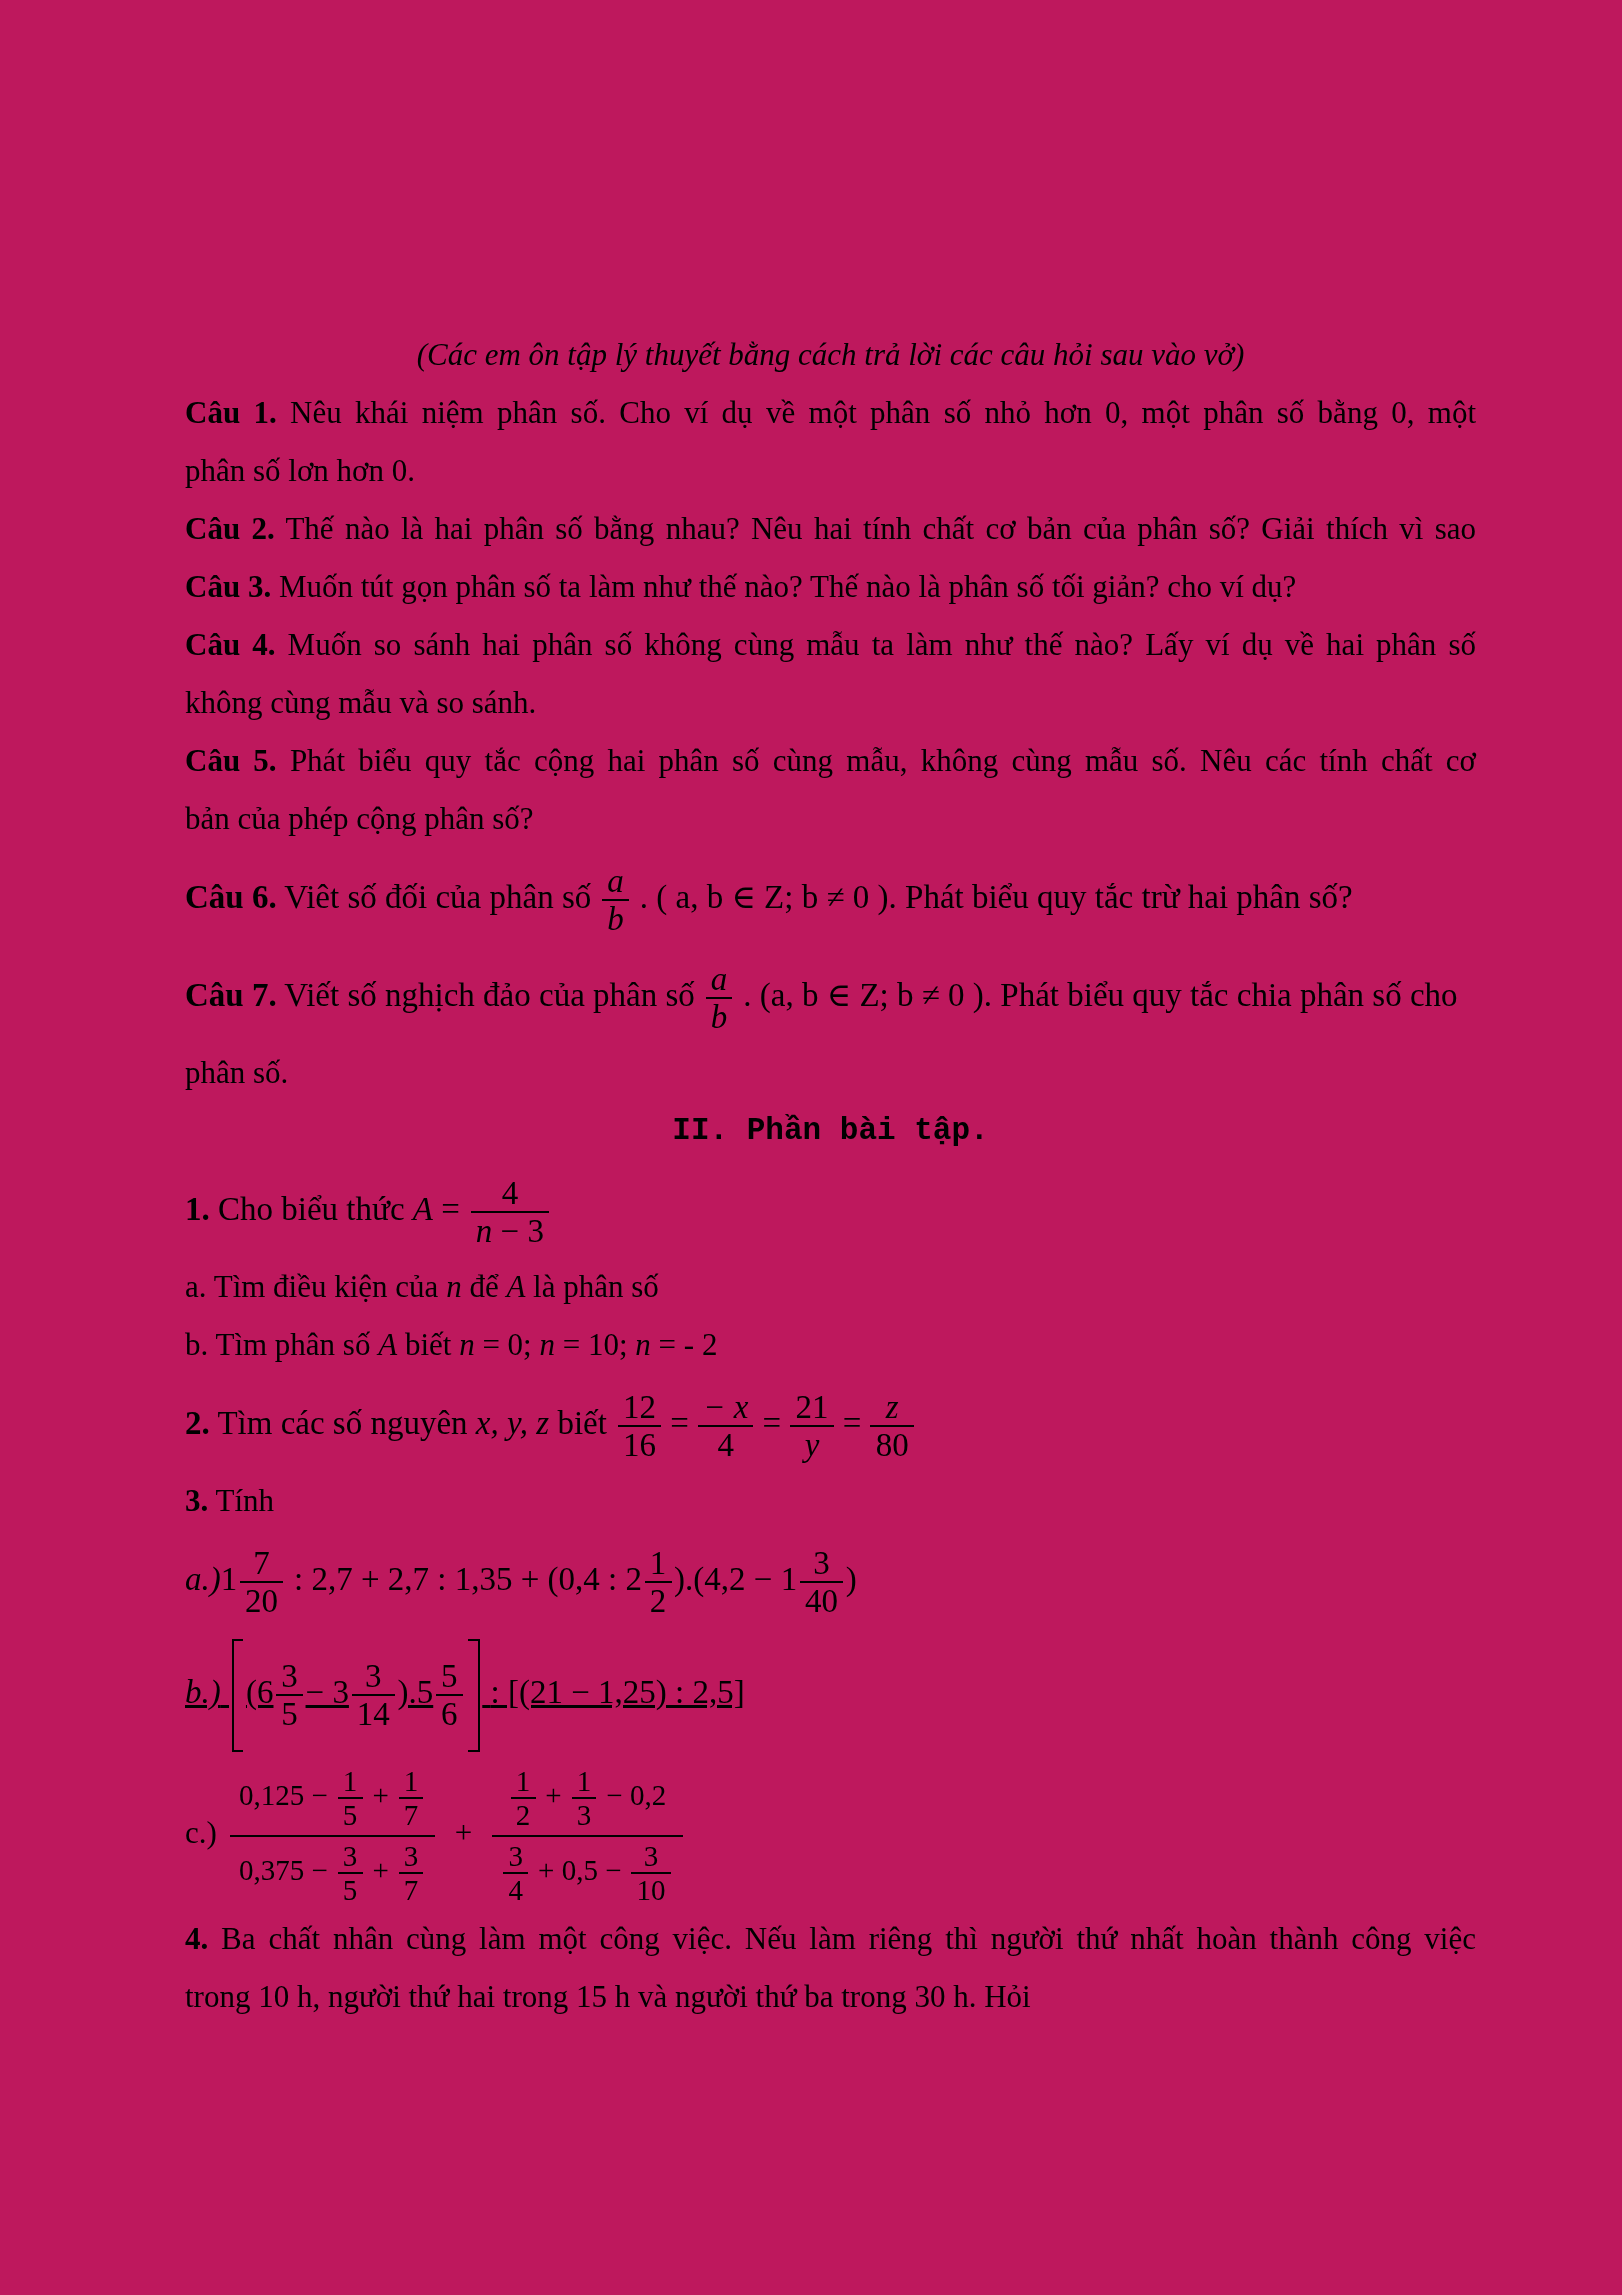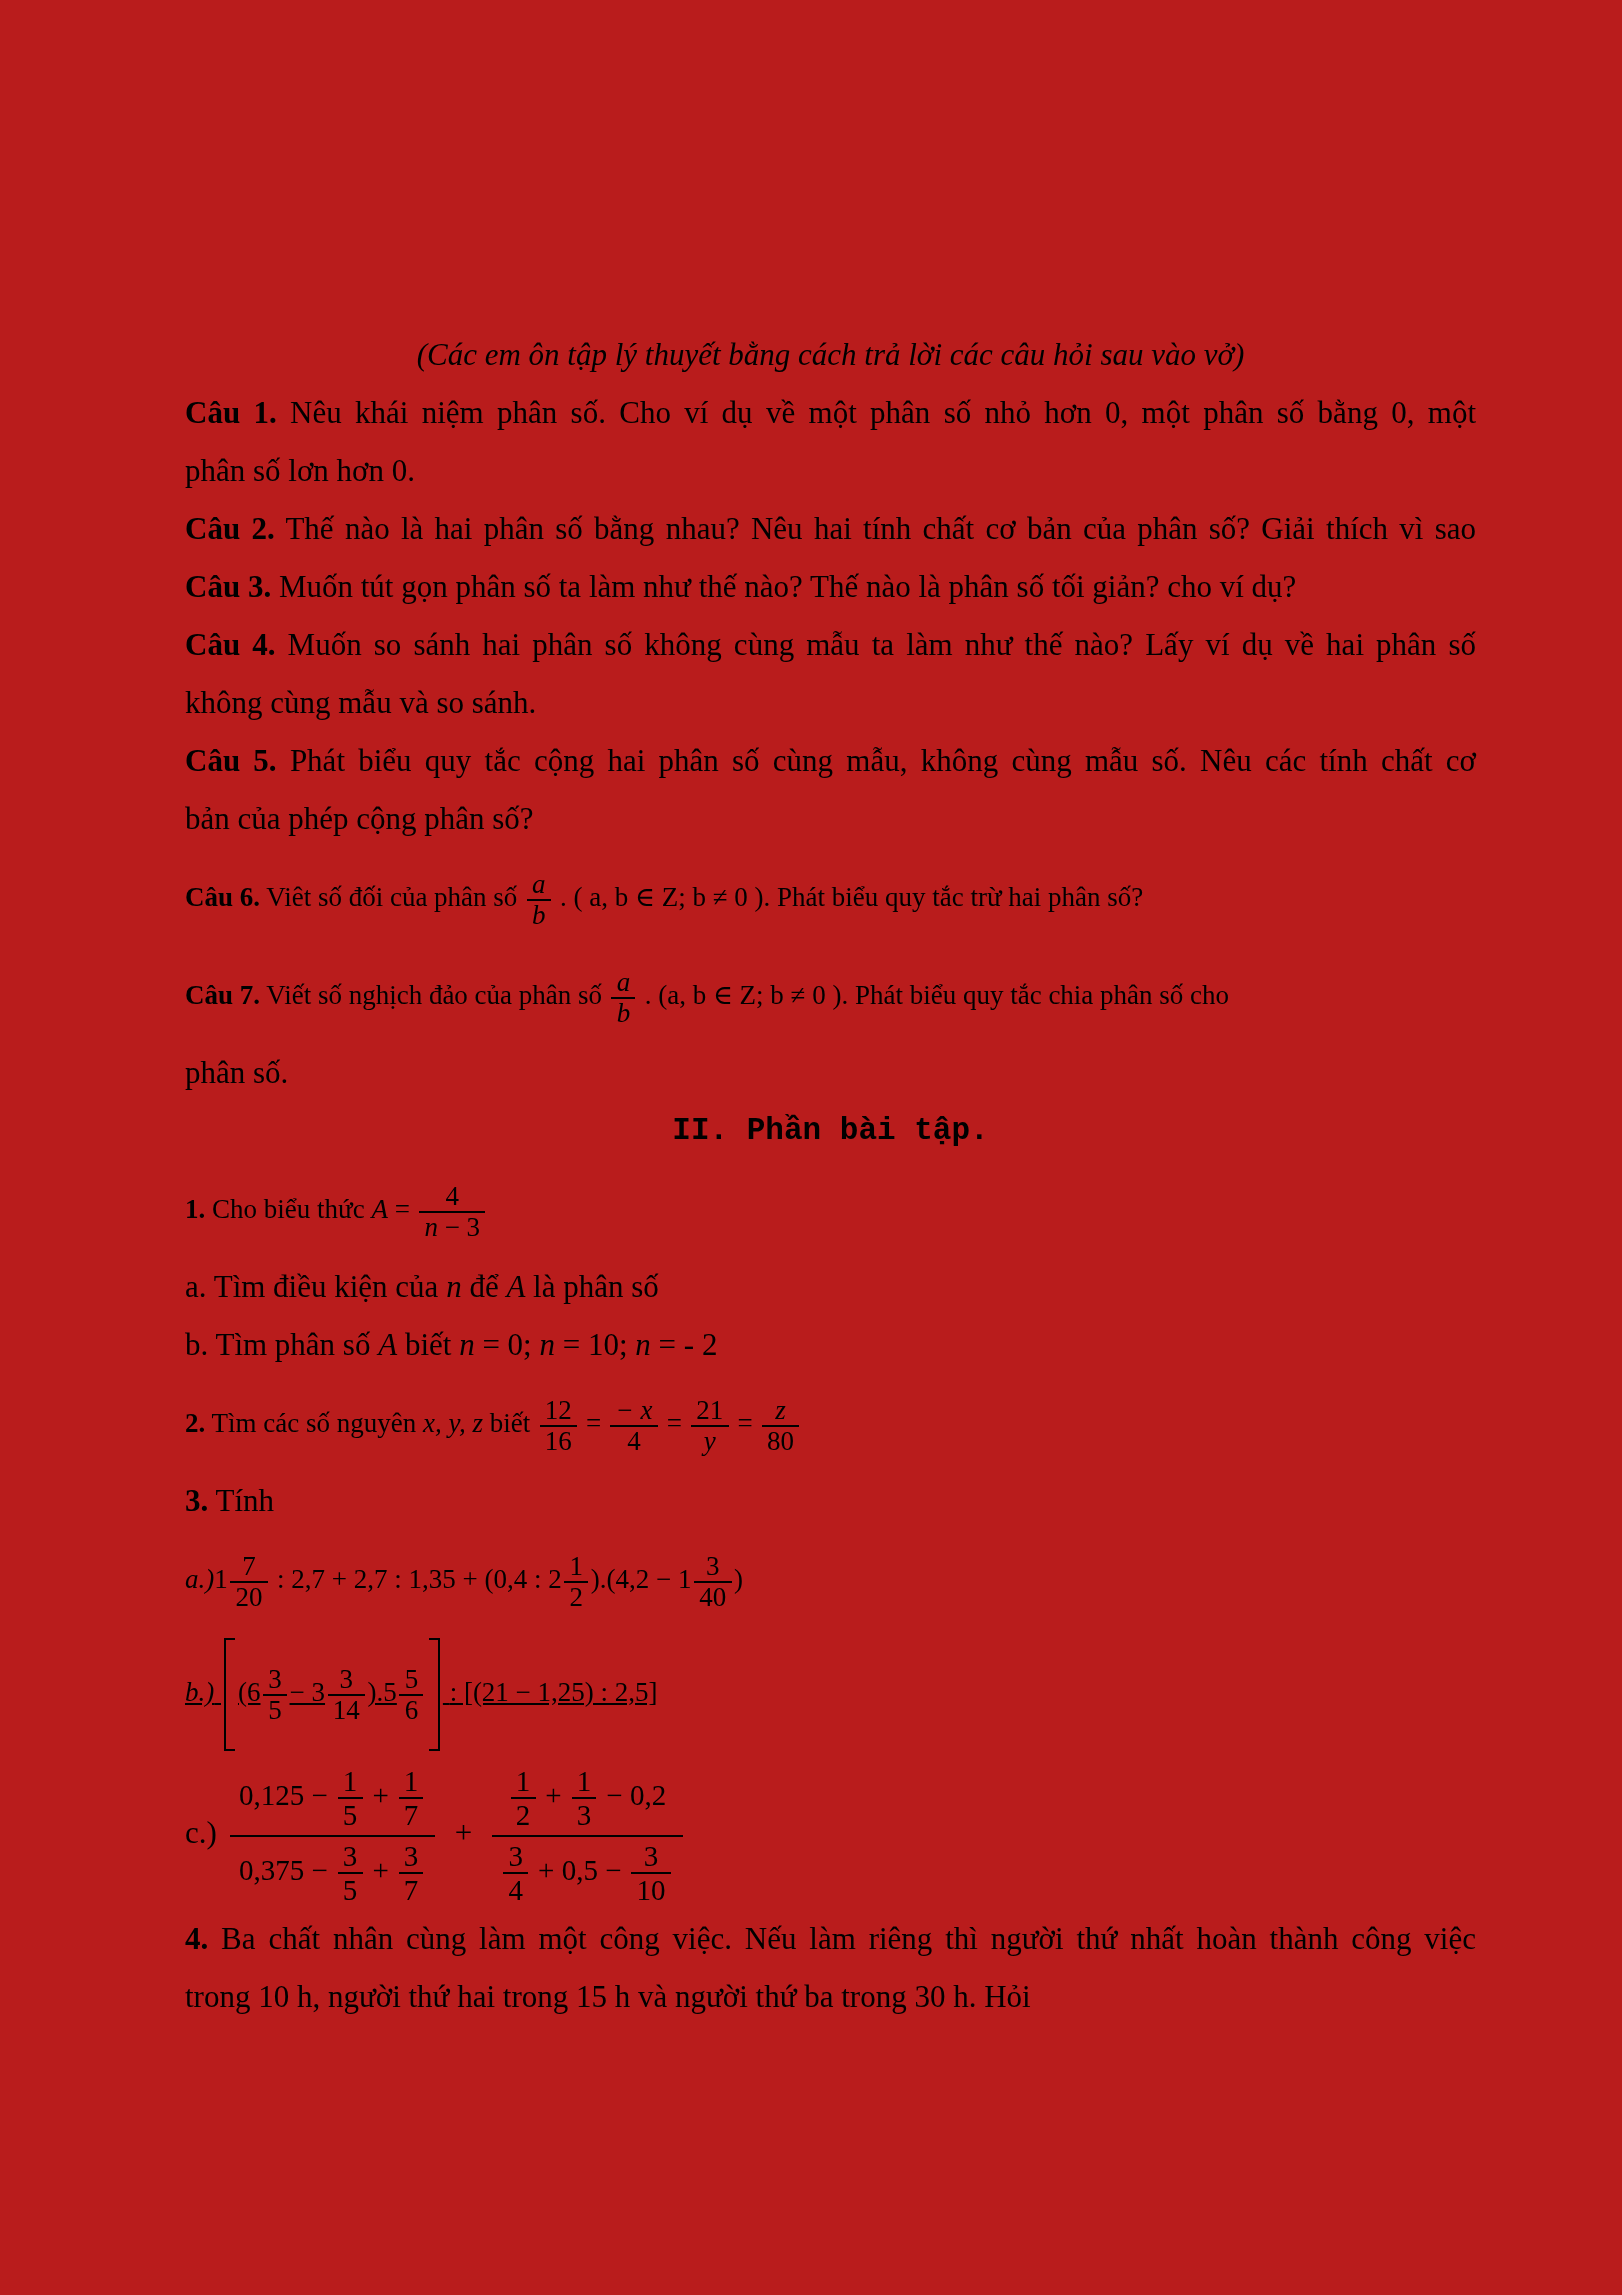--- a/index.html
+++ b/index.html
@@ -3,21 +3,21 @@
 <meta charset="utf-8">
 <style>
   * { box-sizing: border-box; }
   html, body { margin: 0; padding: 0; }
   body { background: #ffffff; }
 
   .page {
     position: relative;
     width: 1622px;
     height: 2295px;
-    background: #b91c1c;
+    background: #be185d;
     color: #000000;
     font-family: "Liberation Serif", "DejaVu Serif", serif;
     overflow: hidden;
   }
 
   .content {
     position: absolute;
     left: 185px;
     top: 326px;
     width: 1291px;
@@ -31,21 +31,21 @@
   .center { text-align: center; }
   .it  { font-style: italic; }
   .bf  { font-weight: bold; font-family: Liberation Mono, monospace; }
   .lbl { font-weight: bold; }
 
   
   .fline {
     line-height: 98px;
     min-height: 98px;
     white-space: nowrap;
-    font-size: 27px;
+    font-size: 33px;
   }
   .fline-b { line-height: 128px; min-height: 128px; text-decoration: underline; }
   .cline   { line-height: 154px; min-height: 154px; white-space: nowrap; }
 
   
   .frac {
     display: inline-block;
     vertical-align: middle;
     text-align: center;
     line-height: 1.06;

